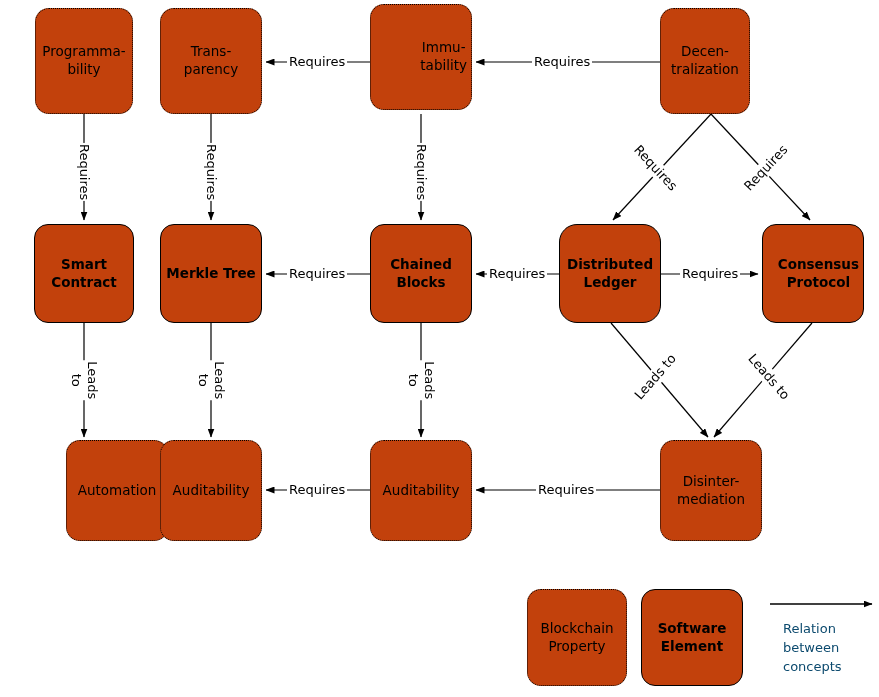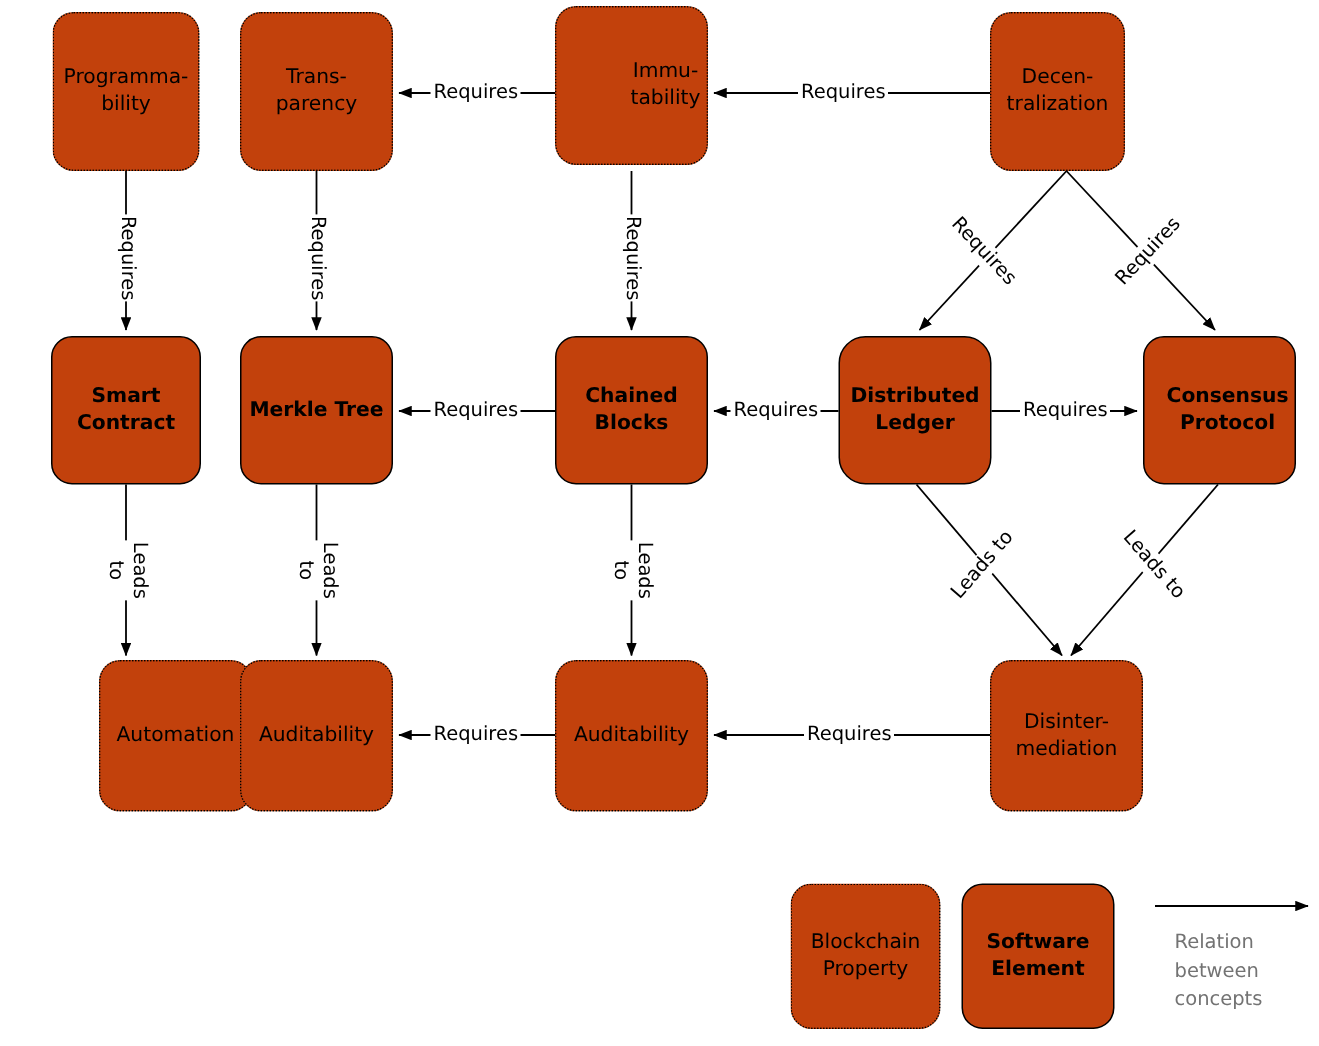--- a/index.html
+++ b/index.html
@@ -59,21 +59,21 @@
     padding: 0 2px;
   }
   .edge-label.vert {
     transform-origin: 50% 50%;
     padding: 2px 1px;
   }
   .legend-caption {
     position: absolute;
     font-size: 13px;
     line-height: 1.45;
-    color: #737373;
+    color: #0c4a6e;
     text-align: left;
     z-index: 3;
   }
 </style>
 </head>
 <body>
 
 <div id="canvas">
 
   <svg class="edges" viewBox="0 0 879 697" xmlns="http://www.w3.org/2000/svg">

